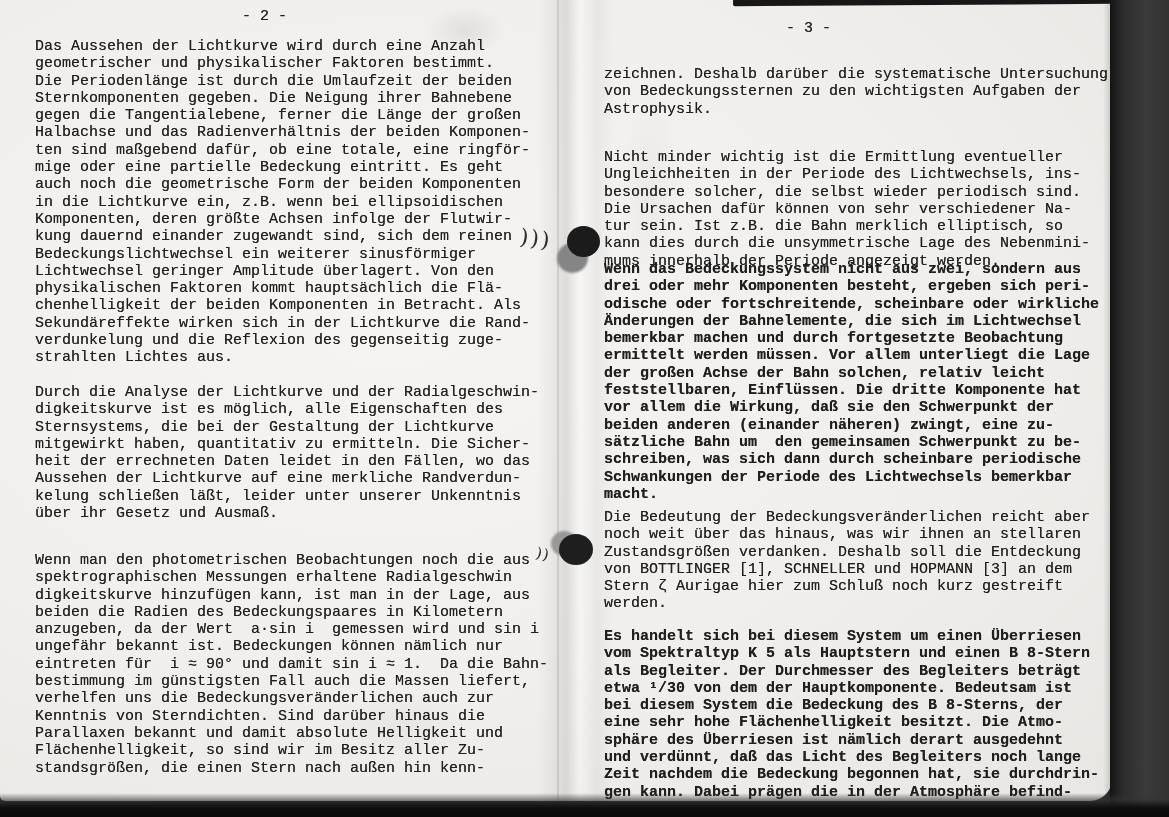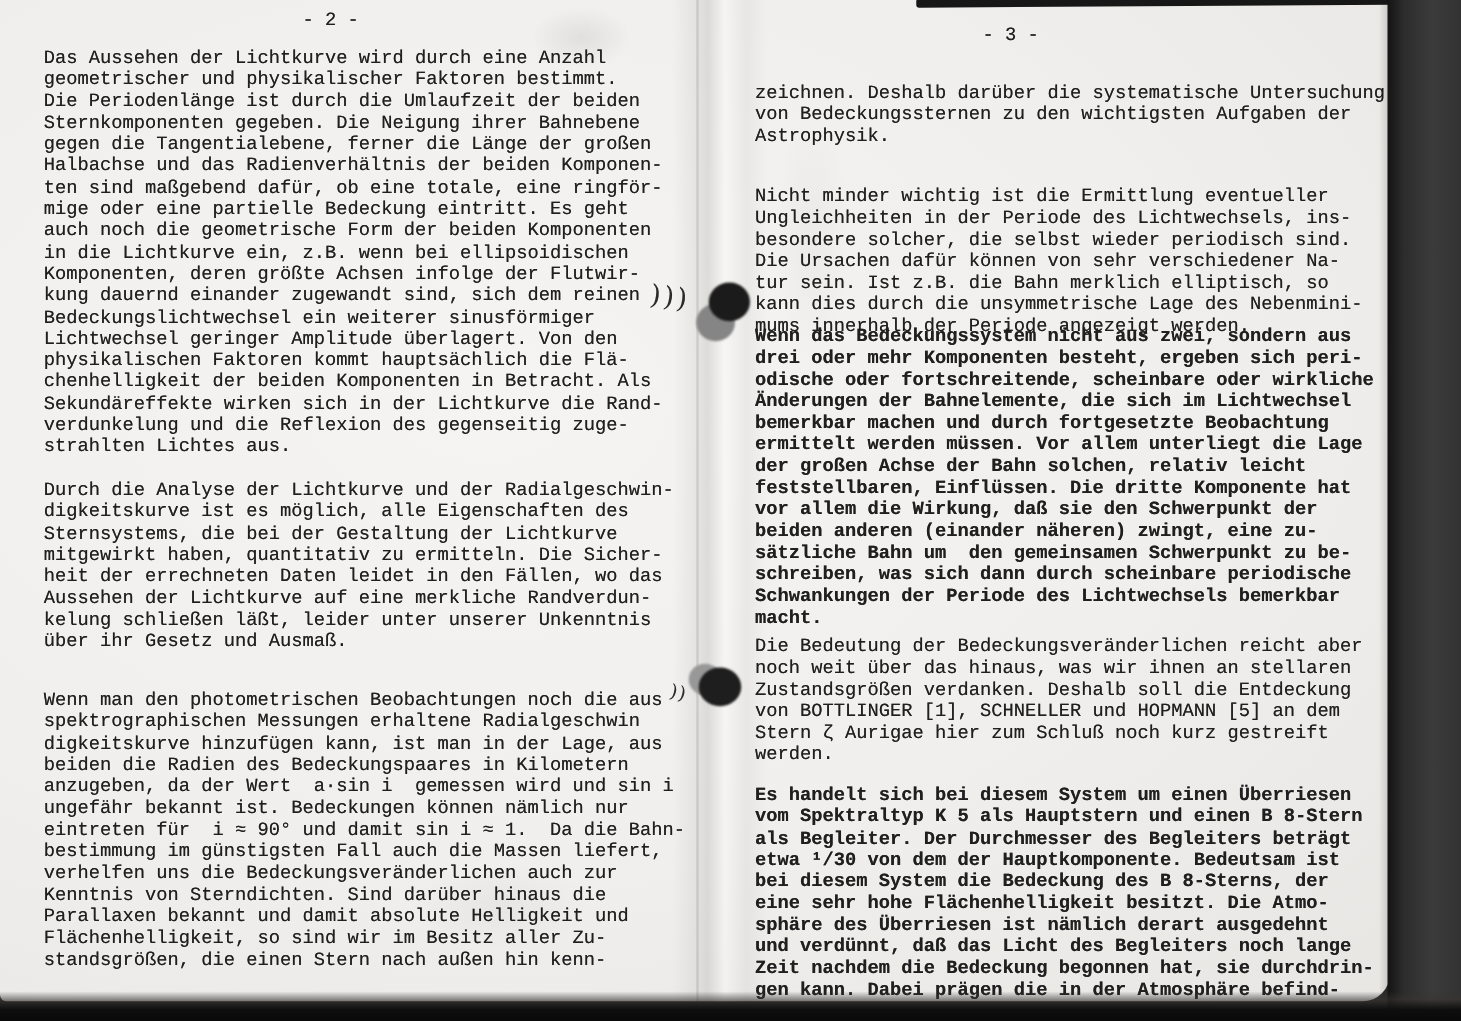--- a/index.html
+++ b/index.html
@@ -129,21 +129,21 @@
 feststellbaren, Einflüssen. Die dritte Komponente hat
 vor allem die Wirkung, daß sie den Schwerpunkt der
 beiden anderen (einander näheren) zwingt, eine zu-
 sätzliche Bahn um  den gemeinsamen Schwerpunkt zu be-
 schreiben, was sich dann durch scheinbare periodische
 Schwankungen der Periode des Lichtwechsels bemerkbar
 macht.</div>
       <div class="para" style="left:604px; top:509px;">Die Bedeutung der Bedeckungsveränderlichen reicht aber
 noch weit über das hinaus, was wir ihnen an stellaren
 Zustandsgrößen verdanken. Deshalb soll die Entdeckung
-von BOTTLINGER [1], SCHNELLER und HOPMANN [5] an dem
+von BOTTLINGER [1], SCHNELLER und HOPMANN [3] an dem
 Stern ζ Aurigae hier zum Schluß noch kurz gestreift
 werden.</div>
       <div class="para" style="left:604px; top:628px;font-weight:bold;">Es handelt sich bei diesem System um einen Überriesen
 vom Spektraltyp K 5 als Hauptstern und einen B 8-Stern
 als Begleiter. Der Durchmesser des Begleiters beträgt
 etwa ¹/30 von dem der Hauptkomponente. Bedeutsam ist
 bei diesem System die Bedeckung des B 8-Sterns, der
 eine sehr hohe Flächenhelligkeit besitzt. Die Atmo-
 sphäre des Überriesen ist nämlich derart ausgedehnt
 und verdünnt, daß das Licht des Begleiters noch lange

